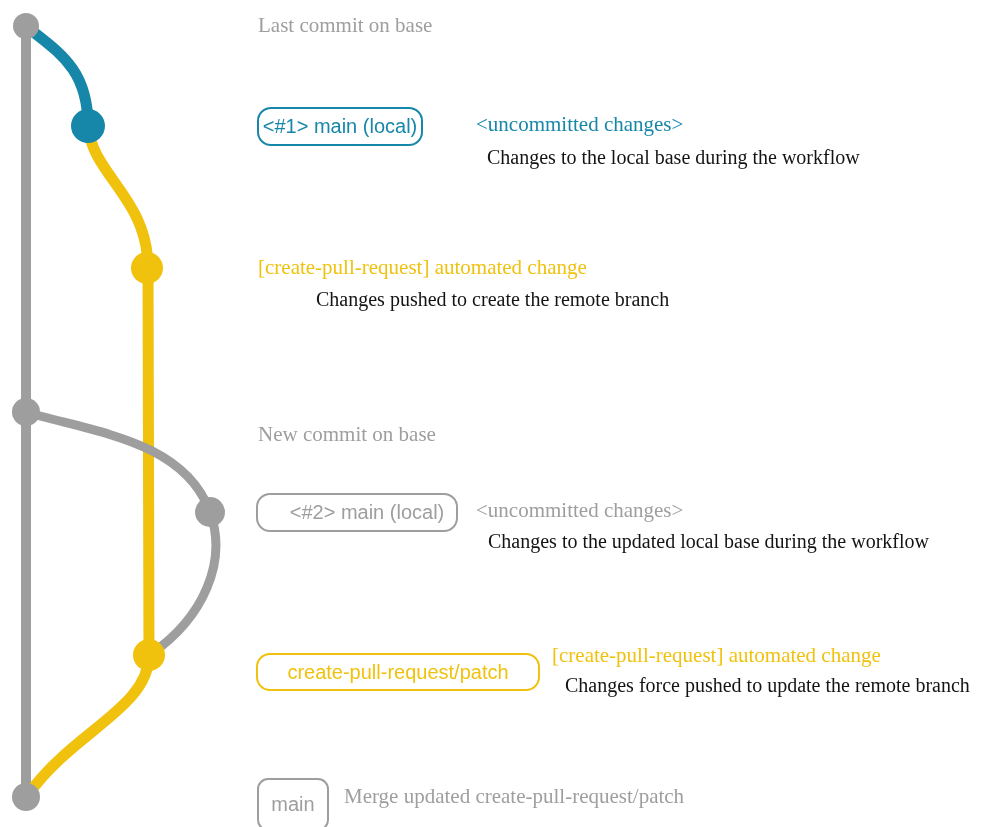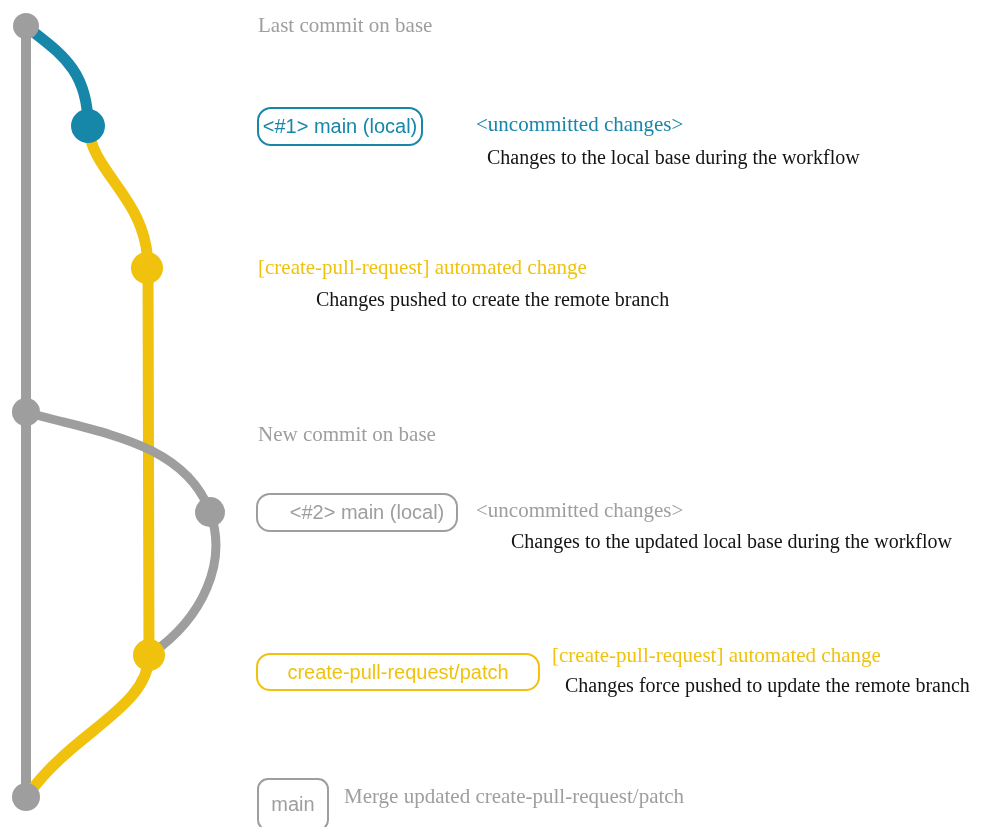--- a/index.html
+++ b/index.html
@@ -83,21 +83,21 @@
 
   <div class="label sans yellow-text h21" style="left:258px; top:256px;">[create-pull-request] automated change</div>
   <div class="label serif h20" style="left:268px; top:288px;margin-left:48px;">Changes pushed to create the remote branch</div>
 
   <div class="label sans gray-text h21" style="left:258px; top:399px;margin-top:24px;">New commit on base</div>
 
   <div class="tag-box tag-gray" style="left:256px; top:493px; width:202px; height:39px;padding-left:20px;">
     <span>&lt;#2&gt; main (local)</span>
   </div>
   <div class="label sans gray-text h21" style="left:476px; top:499px;">&lt;uncommitted changes&gt;</div>
-  <div class="label serif h20" style="left:488px; top:530px;margin-left:23px;">Changes to the updated local base during the workflow</div>
+  <div class="label serif h20" style="left:488px; top:530px;">Changes to the updated local base during the workflow</div>
 
   <div class="tag-box tag-yellow" style="left:256px; top:636px; width:284px; height:38px;margin-top:17px;">
     <span>create-pull-request/patch</span>
   </div>
   <div class="label sans yellow-text h21" style="left:552px; top:644px;">[create-pull-request] automated change</div>
   <div class="label serif h20" style="left:565px; top:674px;text-align:center;">Changes force pushed to update the remote branch</div>
 
   <div class="tag-box tag-gray" style="left:257px; top:778px; width:72px; height:53px; border-radius:11px;">
     <span>main</span>
   </div>

